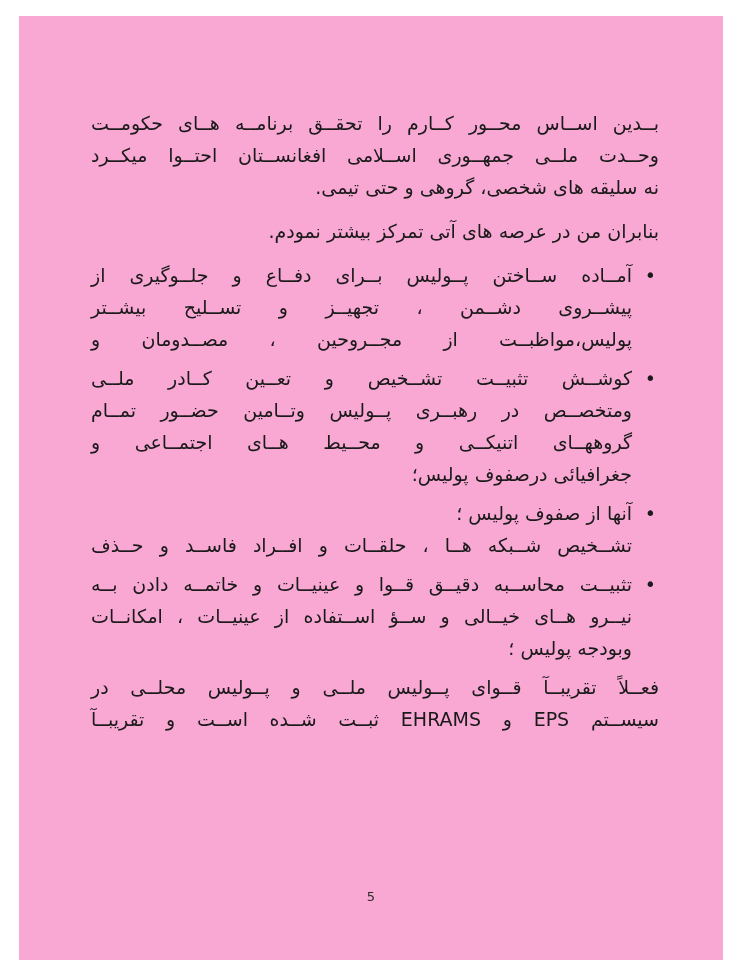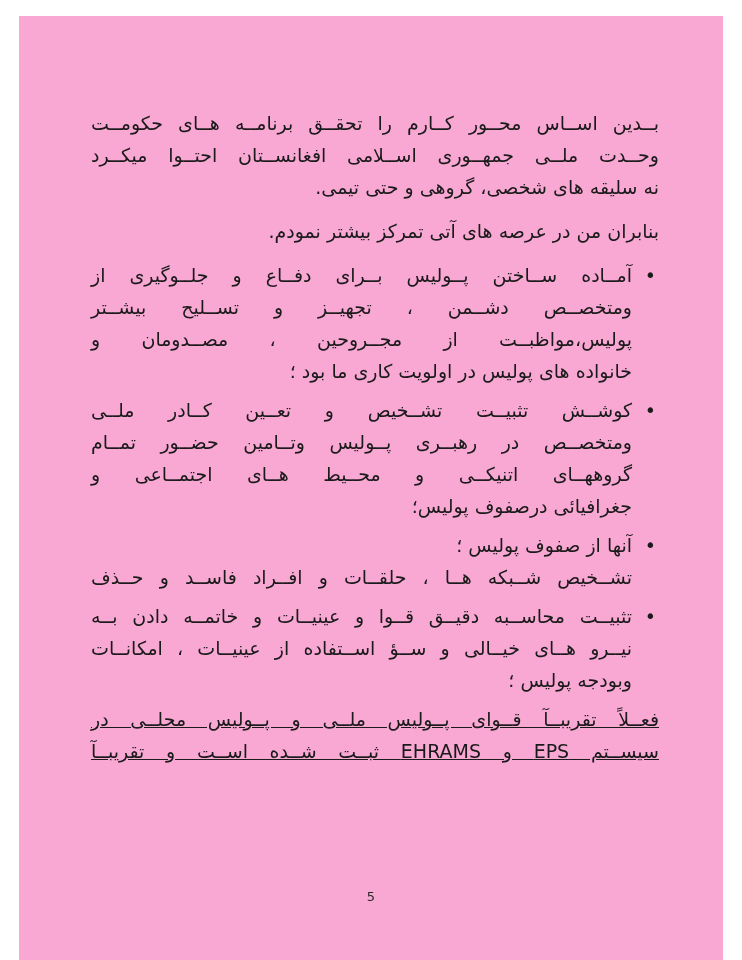--- a/index.html
+++ b/index.html
@@ -26,21 +26,21 @@
     text-align: justify;
     text-align-last: justify;
     text-justify: inter-word;
     white-space: normal;
   }
   .line.end {
     text-align-last: right;
   }
   .para { margin: 0 0 12px 0; }
   .para.flush { margin-bottom: 12px; }
-  .para.last { margin-bottom: 0; text-decoration: underline; }
+  .para.last { margin-bottom: 0; }
   .bullet {
     position: relative;
     padding-right: 27px;
     margin: 0 0 7px 0;
   }
   .bullet .dot {
     position: absolute;
     right: 3px;
     top: 0;
     font-size: 19px;
@@ -71,23 +71,22 @@
     </div>
 
     <div class="para flush">
       <div class="line end">بنابران من در عرصه های آتی تمرکز بیشتر نمودم.</div>
     </div>
 
     <div class="bullet">
       <span class="dot">•</span>
       <div>
         <div class="line">آمــاده ســاختن پــولیس بــرای دفــاع و جلــوگیری از</div>
-        <div class="line">ومتخصــص دشــمن ، تجهیــز و تســلیح بیشــتر</div>
+        <div class="line">پیشــروی دشــمن ، تجهیــز و تســلیح بیشــتر</div>
         <div class="line">پولیس،مواظبــت از مجــروحین ، مصــدومان و</div>
-        <div class="line end">خانواده های  پولیس در اولویت کاری ما بود ؛</div>
       </div>
     </div>
 
     <div class="bullet">
       <span class="dot">•</span>
       <div>
         <div class="line">کوشــش تثبیــت تشــخیص و تعــین کــادر ملــی</div>
         <div class="line">ومتخصــص در رهبــری پــولیس وتــامین حضــور تمــام</div>
         <div class="line">گروههــای اتنیکــی و محــیط هــای  اجتمــاعی و</div>
         <div class="line end">جغرافیائی درصفوف پولیس؛</div>

